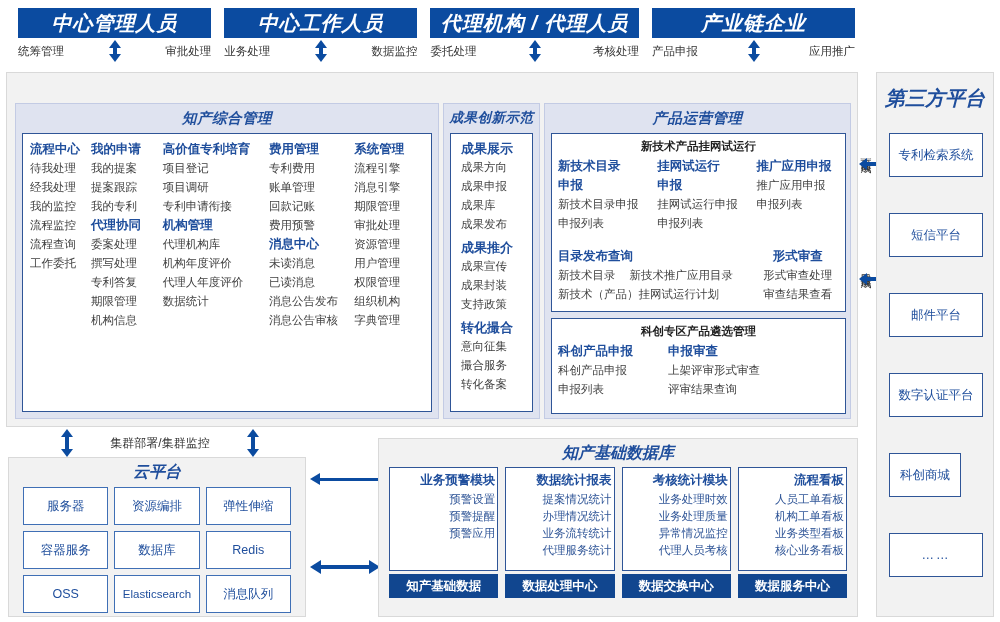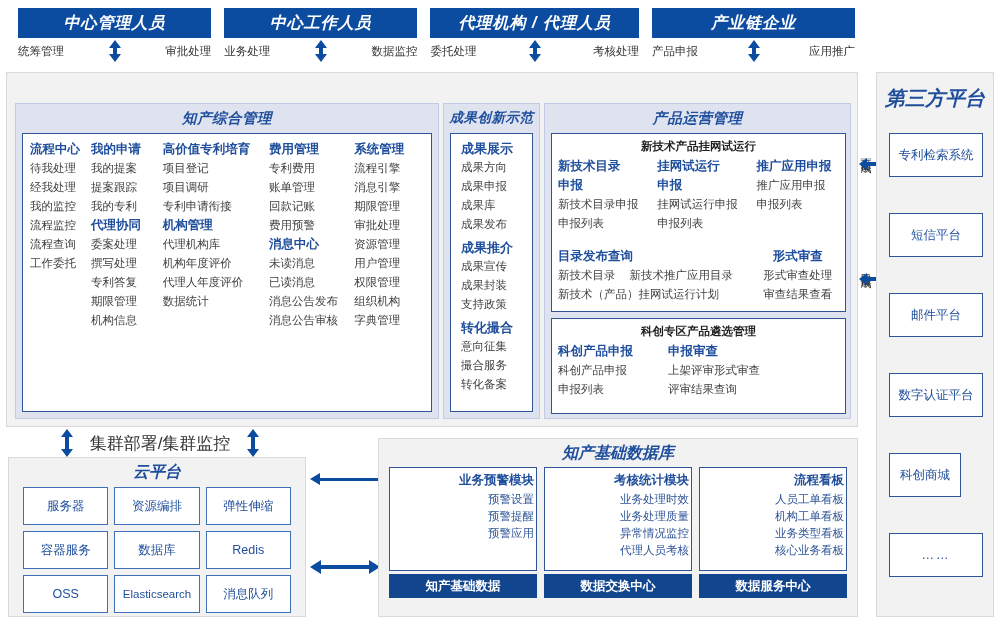--- a/index.html
+++ b/index.html
@@ -11,21 +11,21 @@
     color:#1f4e9c;
     position:relative;
     overflow:hidden;
   }
   .abs { position:absolute; }
 
   
   .role-bar{
     background:#0b4ba0;
     color:#ffffff;
-    font-size:16px;
+    font-size:20px;
     font-weight:bold;
     font-style:italic;
     display:flex; align-items:center; justify-content:center;
     letter-spacing:1px;
     height:30px;
   }
   .role-sub{
     display:flex; align-items:center; justify-content:space-between;
     height:26px; font-size:11.5px; color:#333; font-weight:normal; font-style:normal;
   }
@@ -151,21 +151,21 @@
   .db-card h4{
     margin:0 0 2px; font-size:12.5px; font-weight:bold; color:#1f4e9c;
   }
   .db-card div{ font-size:11.5px; color:#2f5597; line-height:17px; }
   .db-foot{
     background:#11468f; color:#ffffff; font-size:12.5px; font-weight:bold;
     height:24px; display:flex; align-items:center; justify-content:center;
     margin-top:3px;
   }
 
-  .cluster-label{ font-size:17px; color:#333; }
+  .cluster-label{ font-size:12px; color:#333; }
 </style>
 </head>
 <body>
 
 <div class="abs" style="left:18px;top:8px;width:837px;height:60px;">
   <div style="display:flex;gap:13px;height:100%;">
     <div style="flex:1;">
       <div class="role-bar">中心管理人员</div>
       <div class="role-sub">
         <span>统筹管理</span>
@@ -449,20 +449,30 @@
       <div class="db-card">
         <h4>业务预警模块</h4>
         <div>预警设置</div>
         <div>预警提醒</div>
         <div>预警应用</div>
       </div>
       <div class="db-foot">知产基础数据</div>
     </div>
     <div class="db-col">
       <div class="db-card">
+        <h4>数据统计报表</h4>
+        <div>提案情况统计</div>
+        <div>办理情况统计</div>
+        <div>业务流转统计</div>
+        <div>代理服务统计</div>
+      </div>
+      <div class="db-foot">数据处理中心</div>
+    </div>
+    <div class="db-col">
+      <div class="db-card">
         <h4>考核统计模块</h4>
         <div>业务处理时效</div>
         <div>业务处理质量</div>
         <div>异常情况监控</div>
         <div>代理人员考核</div>
       </div>
       <div class="db-foot">数据交换中心</div>
     </div>
     <div class="db-col">
       <div class="db-card">

